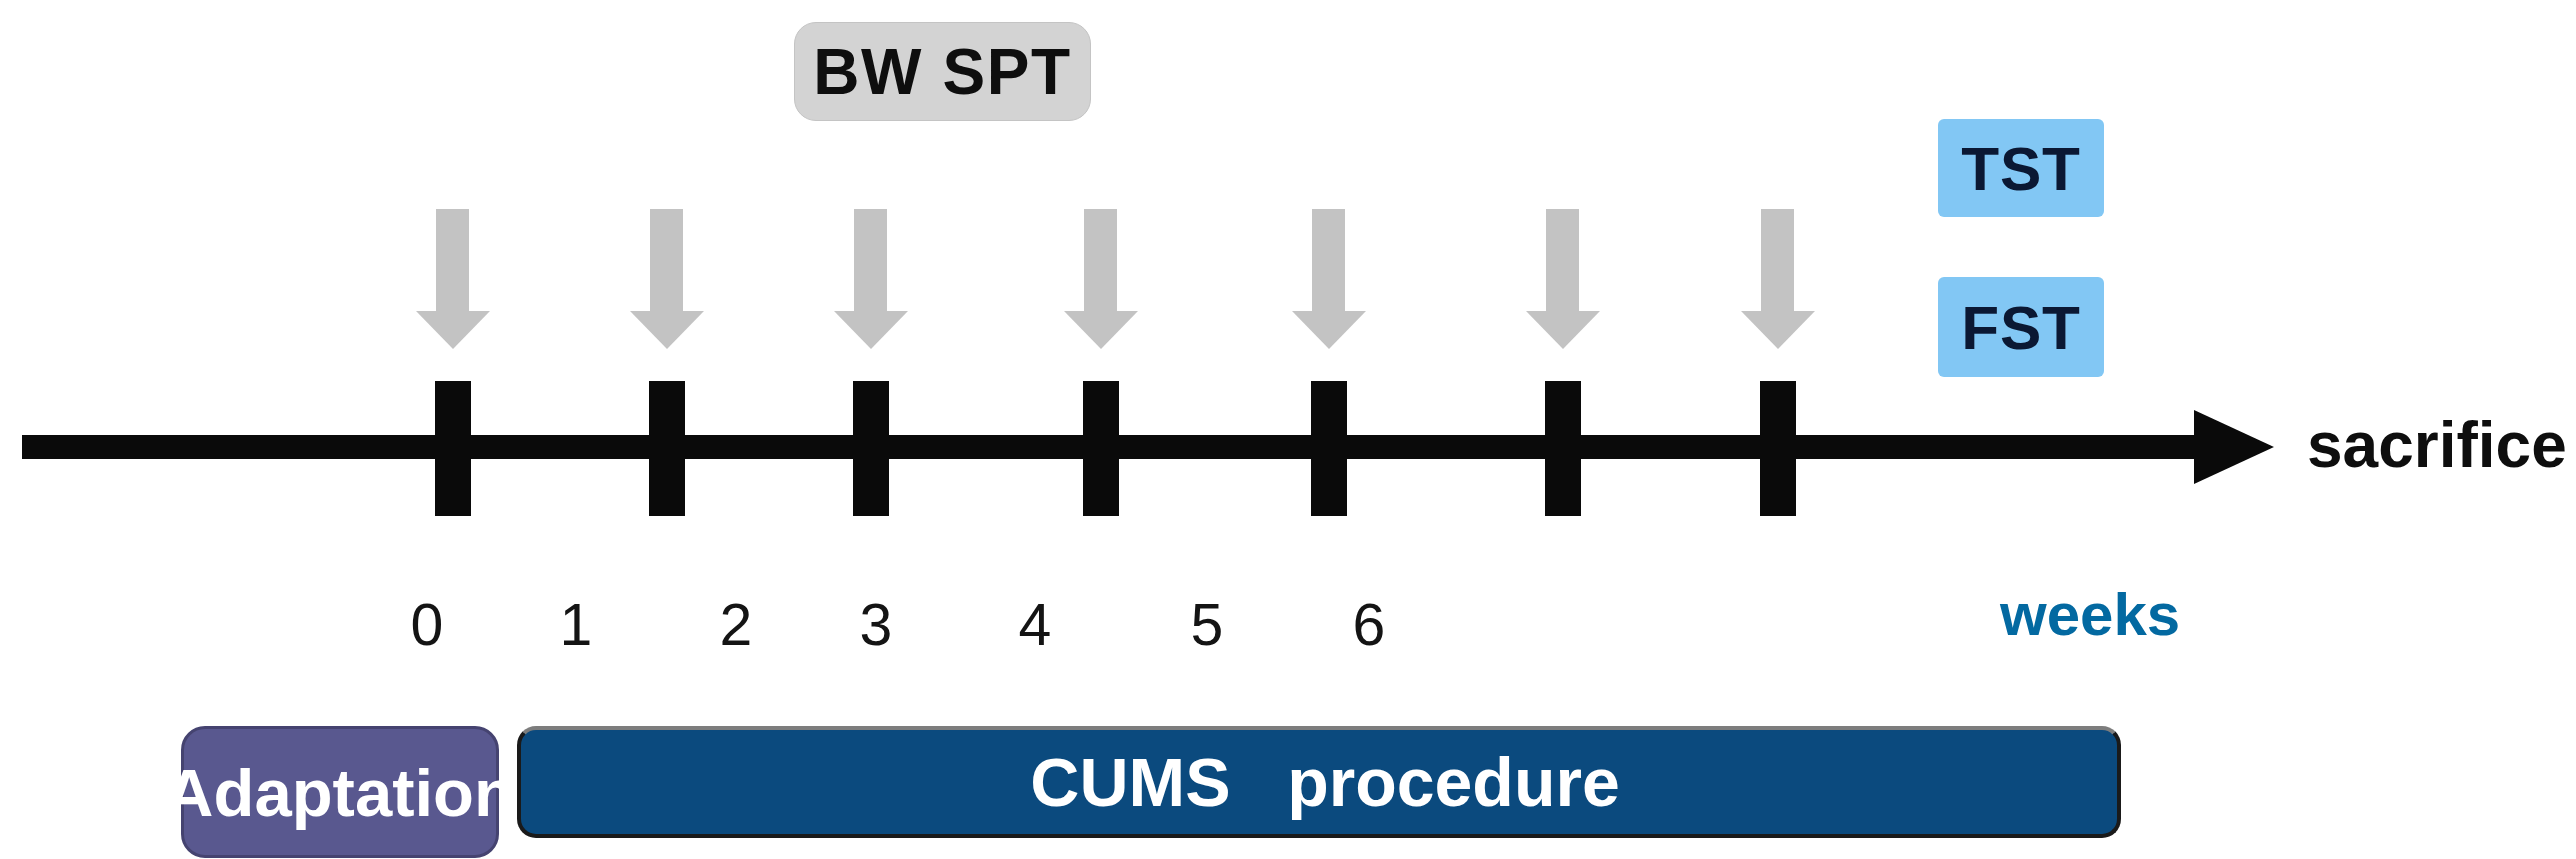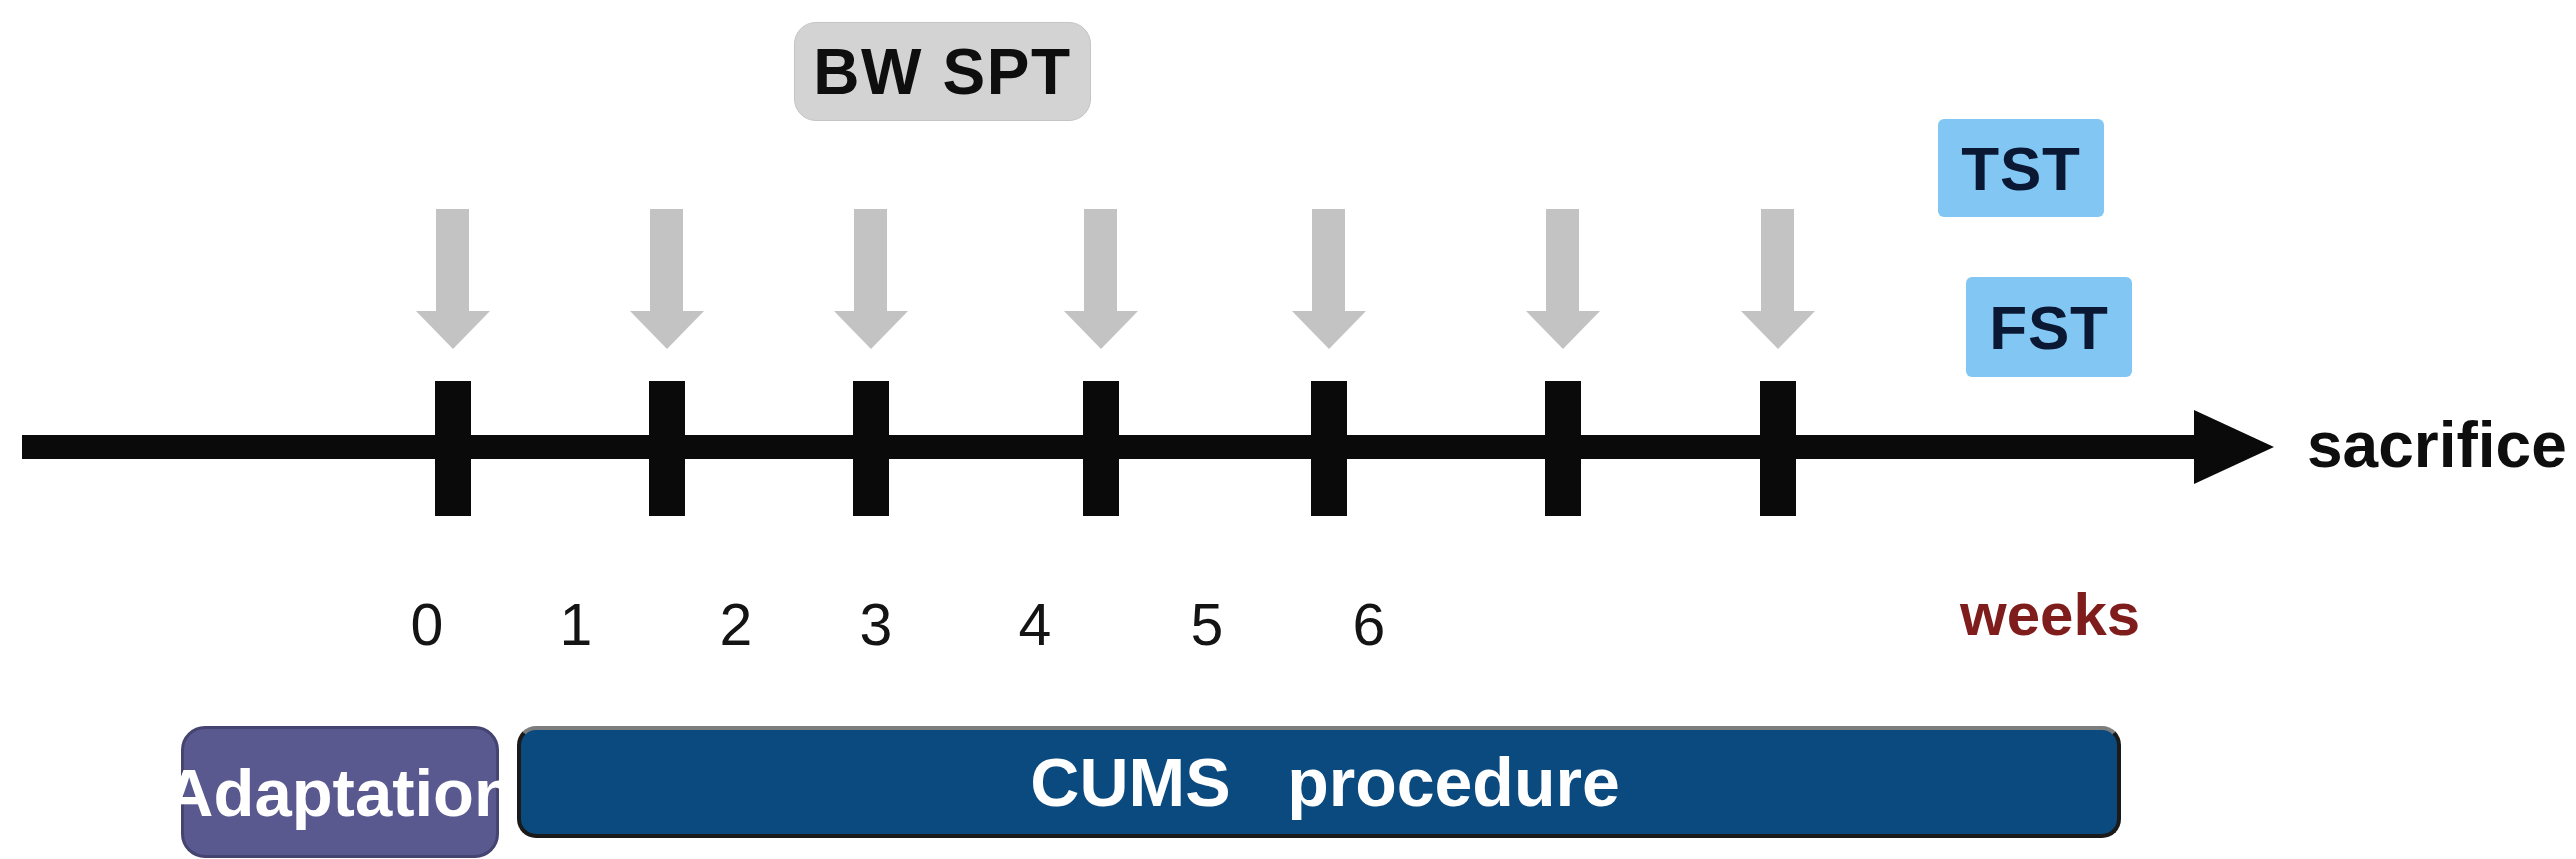--- a/index.html
+++ b/index.html
@@ -24,21 +24,21 @@
     color:#0e0e0e;font-size:64px;letter-spacing:1.6px;
     border:1.6px solid #c4c4c4;
   }
   .blue-badge{
     left:1938px;width:166px;
     background:var(--c-blue-badge,#82c7f4);
     border-radius:6px;
     color:#0b1833;font-size:62px;letter-spacing:0.8px;
   }
   #tst-badge{top:119px;height:98px;}
-  #fst-badge{top:277px;height:100px;margin-left:28px;}
+  #fst-badge{top:277px;height:100px;}
 
   
   #timeline-line{
     position:absolute;left:22px;top:435px;width:2176px;height:24px;
     background:#0a0a0a;
   }
   #timeline-arrowhead{
     position:absolute;left:2194px;top:410px;width:0;height:0;
     border-left:80px solid #0a0a0a;
     border-top:37px solid transparent;
@@ -61,22 +61,22 @@
   .week-num{
     position:absolute;top:591px;
     transform:translateX(-50%);
     font-size:59px;color:#141414;
   }
   #sacrifice-label{
     position:absolute;left:2307px;top:408px;
     font-size:64px;font-weight:bold;color:#0e0e0e;
   }
   #weeks-label{
-    position:absolute;left:1960px;top:580px;
-    font-size:60px;font-weight:bold;color:#7f1d1d;
+    position:absolute;left:2000px;top:580px;
+    font-size:60px;font-weight:bold;color:#0369a1;
   }
   #adaptation-bar{
     left:181px;top:726px;width:318px;height:132px;
     background:var(--c-adaptation,#59588f);
     border:3.2px solid #454370;
     border-radius:24px;
     color:#ffffff;font-size:67px;
   }
   #cums-bar{
     left:517px;top:726px;width:1604px;height:112px;

